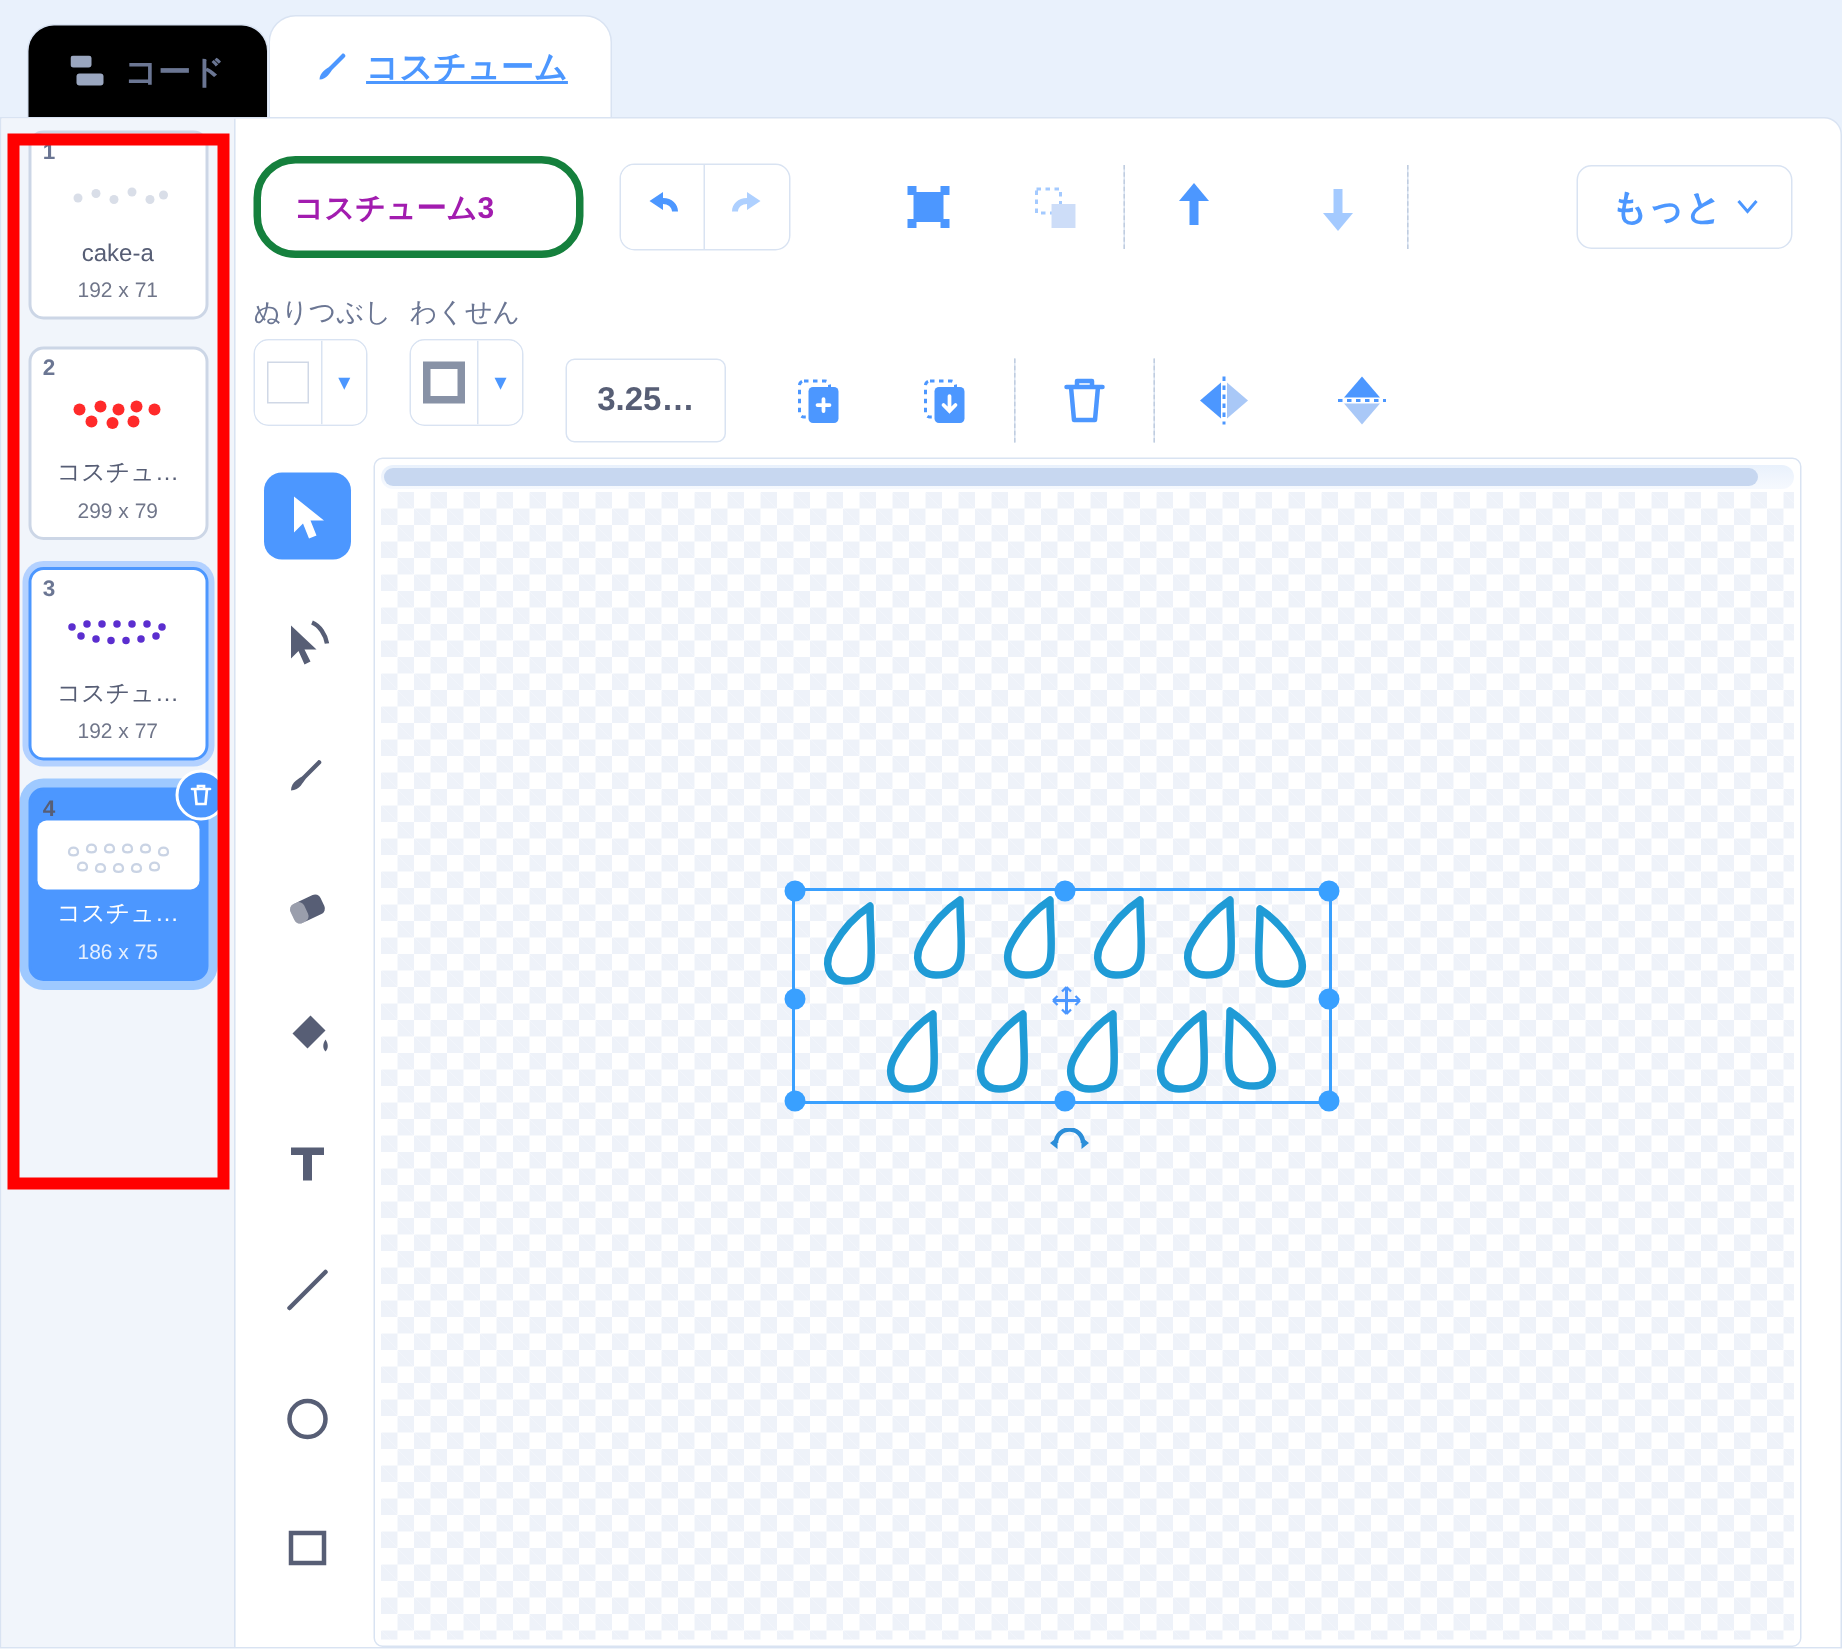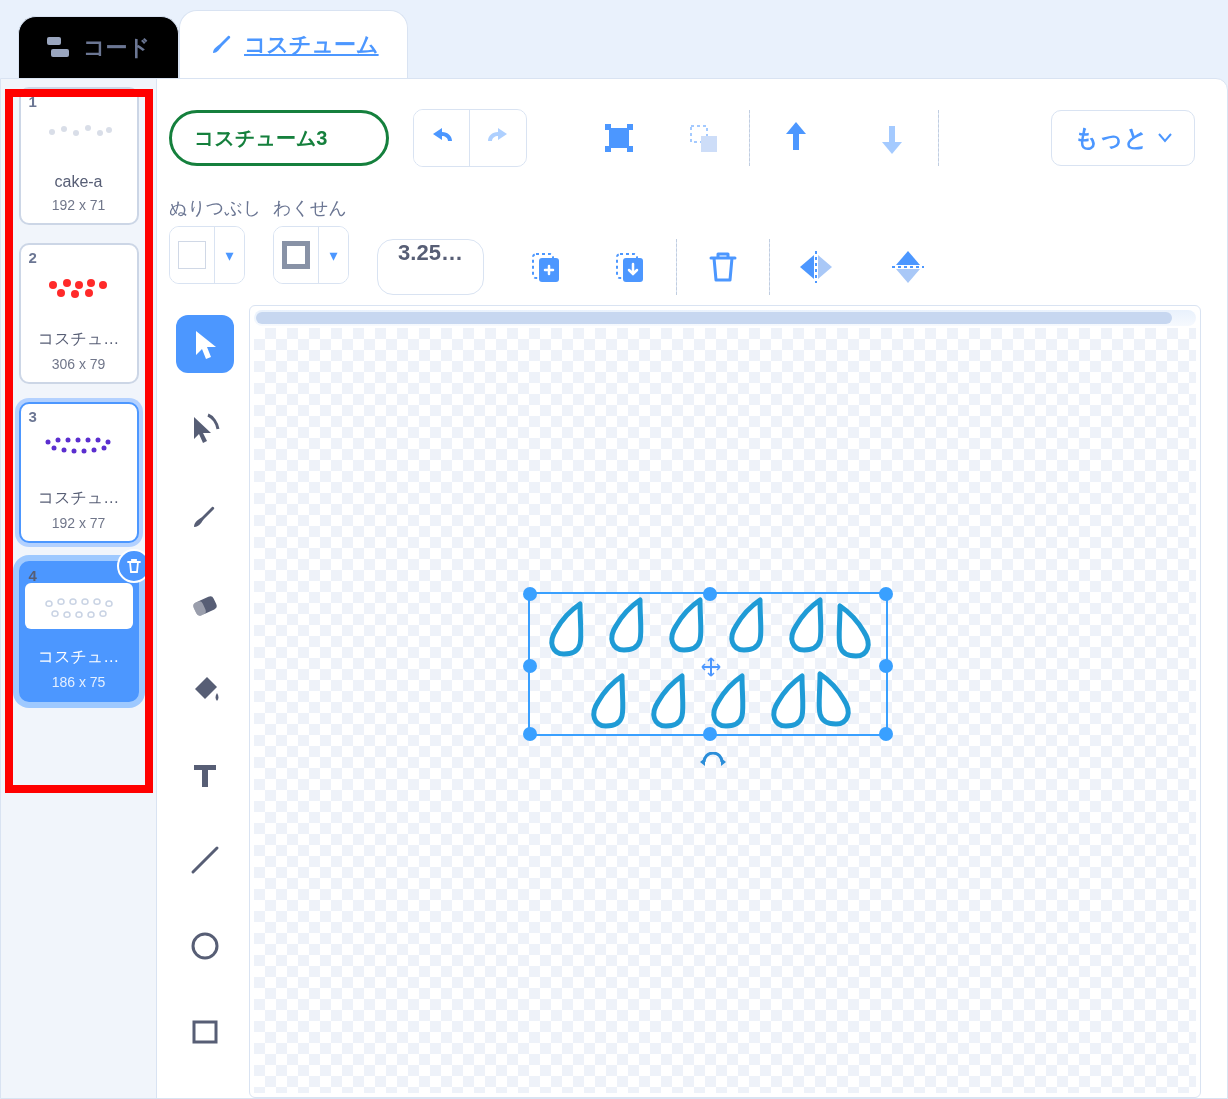--- a/index.html
+++ b/index.html
@@ -104,21 +104,21 @@
   .costume-tile.selected-active .num { color: #575e75; }
   .costume-tile .preview {
     width: 100%;
     height: 46px;
     background: #fff;
     border-radius: 6px;
     margin-top: 14px;
     display:flex; align-items:center; justify-content:center;
   }
   .costume-tile .cname {
-    margin-top: 18px;
+    margin-top: 6px;
     font-size: 16px;
     white-space: nowrap;
     overflow: hidden;
     text-overflow: ellipsis;
   }
   .costume-tile .csize {
     margin-top: 6px;
     font-size: 14px;
     opacity: .85;
   }
@@ -142,28 +142,28 @@
     padding: 18px 0 0 12px;
   }
   .row1, .row2 {
     display: flex;
     align-items: center;
     gap: 0;
     height: 82px;
   }
   .name-input {
     width: 220px;
-    height: 56px;
+    height: 68px;
     border-radius: 28px;
-    border: 3px solid #15803d;
+    border: 5px solid #15803d;
     background: #fff;
     padding: 0 22px;
     font-size: 20px;
     font-weight: 700;
-    color: #15803d;
+    color: #a21caf;
   }
   .btn-group {
     display: inline-flex;
     margin-left: 24px;
     border: 1px solid #d9e3f2;
     border-radius: 10px;
     overflow: hidden;
   }
   .btn-group .ib {
     width: 56px; height: 56px;
@@ -221,23 +221,23 @@
   }
   .color-combo .caret {
     width:30px; height:56px;
     display:flex; align-items:center; justify-content:center;
     border-left:1px solid #d9e3f2;
     color:#4c97ff;
     background:#fff;
   }
   .thick-btn {
     height:56px;
-    padding:0 20px;
+    padding:13px 20px;
     border:1px solid #d9e3f2;
-    border-radius:16px;
+    border-radius:6px;
     background:#fff;
     font-size:22px;
     font-weight:700;
     color:#575e75;
     margin-right: 34px;
   }
 
   
   .canvas-row {
     flex:1;
@@ -368,21 +368,21 @@
               <circle cx="36" cy="10" r="4"></circle>
               <circle cx="48" cy="8" r="4"></circle>
               <circle cx="60" cy="10" r="4"></circle>
               <circle cx="18" cy="18" r="4"></circle>
               <circle cx="32" cy="19" r="4"></circle>
               <circle cx="46" cy="18" r="4"></circle>
             </g>
           </svg>
       </div>
       <div class="cname">コスチュ…</div>
-      <div class="csize">306 x 79</div>
+      <div class="csize">299 x 79</div>
     </div>
 
     <div class="costume-tile sel">
       <div class="num">3</div>
       <div class="preview">
         <svg width="78" height="26" viewBox="0 0 78 26">
             <g fill="#5b2ecf">
               <circle cx="8" cy="8" r="2.5"></circle>
               <circle cx="18" cy="6" r="2.5"></circle>
               <circle cx="28" cy="6" r="2.5"></circle>

